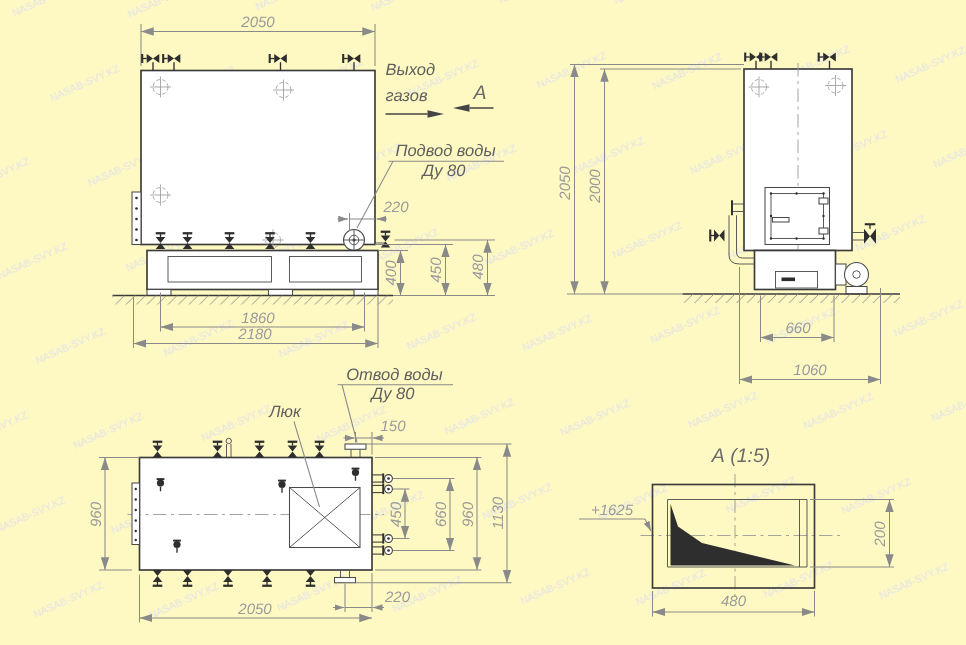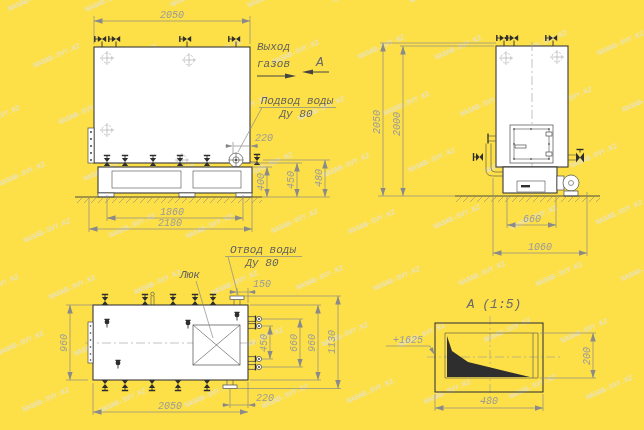--- a/index.html
+++ b/index.html
@@ -1,17 +1,17 @@
 <!DOCTYPE html>
 <html><head>
 <meta charset="utf-8">
 <style>
   html,body{margin:0;padding:0;background:#fff;}
-  #stage{position:relative;width:644px;height:430px;background:#fde047;overflow:hidden;
-         font-family:Liberation Mono, monospace;}
+  #stage{position:relative;width:644px;height:430px;background:#fef9c3;overflow:hidden;
+         font-family:Liberation Sans, sans-serif;}
   svg{display:block;}
   .ol{stroke:#3a3a3a;stroke-width:1.1;fill:none;}          
   .olf{stroke:#3a3a3a;stroke-width:1.1;fill:#ffffff;}
   .tl{stroke:#4a4a4a;stroke-width:.6;fill:none;}           
   .tlf{stroke:#4a4a4a;stroke-width:.7;fill:#ffffff;}
   .dl{stroke:#8a8a8a;stroke-width:.7;fill:none;}           
   .cl{stroke:#9a9a9a;stroke-width:.6;fill:none;stroke-dasharray:9 3 2 3;} 
   .dt{font-size:10px;font-style:italic;fill:#9a9a9a;text-anchor:middle;}  
   .lb{font-size:11px;font-style:italic;fill:#5f5f5f;}      
   .lbm{font-size:11px;font-style:italic;fill:#5f5f5f;text-anchor:middle;}

